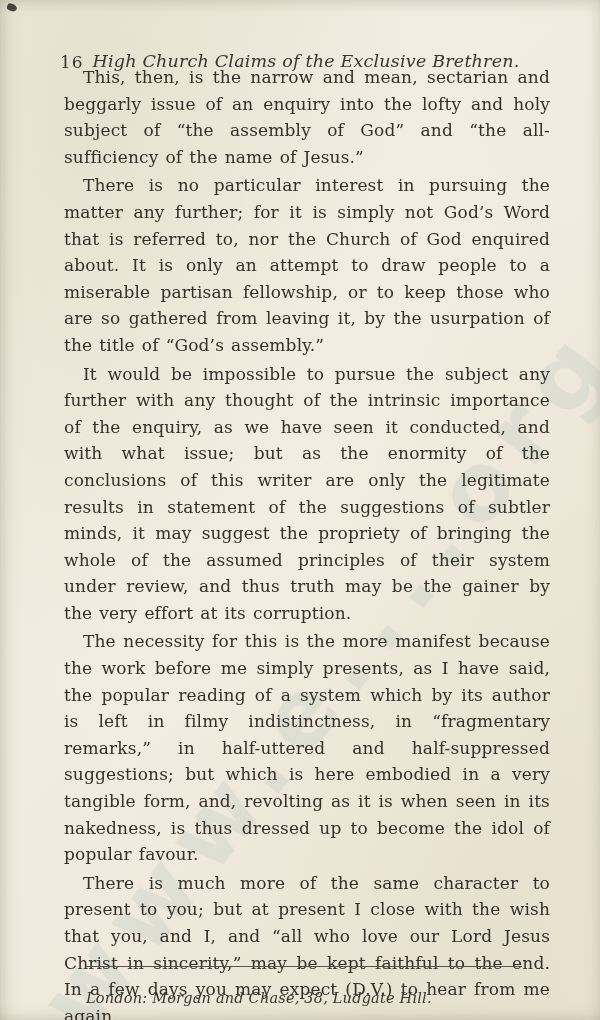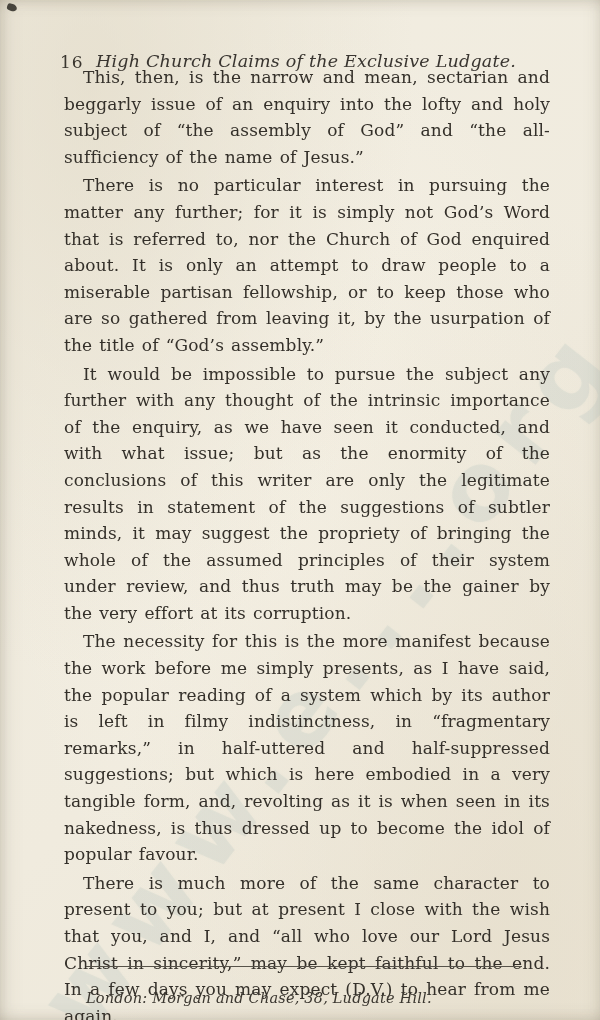--- a/index.html
+++ b/index.html
@@ -82,21 +82,21 @@
 <body>
 
 <div class="page">
 
   <div class="scan-speck"></div>
 
   <div class="watermark">www.e....org</div>
 
   <div class="header">
     <span class="page-number">16</span>
-    <div class="running-title">High Church Claims of the Exclusive Ludgate.</div>
+    <div class="running-title">High Church Claims of the Exclusive Brethren.</div>
   </div>
 
   <div class="content">
     <p>This, then, is the narrow and mean, sectarian and beggarly issue of an enquiry into the lofty and holy subject of “the assembly of God” and “the all-sufficiency of the name of Jesus.”</p>
     <p>There is no particular interest in pursuing the matter any further; for it is simply not God’s Word that is referred to, nor the Church of God enquired about.  It is only an attempt to draw people to a miserable partisan fellowship, or to keep those who are so gathered from leaving it, by the usurpation of the title of “God’s assembly.”</p>
     <p>It would be impossible to pursue the subject any further with any thought of the intrinsic importance of the enquiry, as we have seen it conducted, and with what issue; but as the enormity of the conclusions of this writer are only the legitimate results in statement of the suggestions of subtler minds, it may suggest the propriety of bringing the whole of the assumed principles of their system under review, and thus truth may be the gainer by the very effort at its corruption.</p>
     <p>The necessity for this is the more manifest because the work before me simply presents, as I have said, the popular reading of a system which by its author is left in filmy indistinctness, in “fragmentary remarks,” in half-uttered and half-suppressed suggestions; but which is here embodied in a very tangible form, and, revolting as it is when seen in its nakedness, is thus dressed up to become the idol of popular favour.</p>
     <p>There is much more of the same character to present to you; but at present I close with the wish that you, and I, and “all who love our Lord Jesus Christ in sincerity,” may be kept faithful to the end.  In a few days you may expect (D.V.) to hear from me again.</p>
 
   </div>

